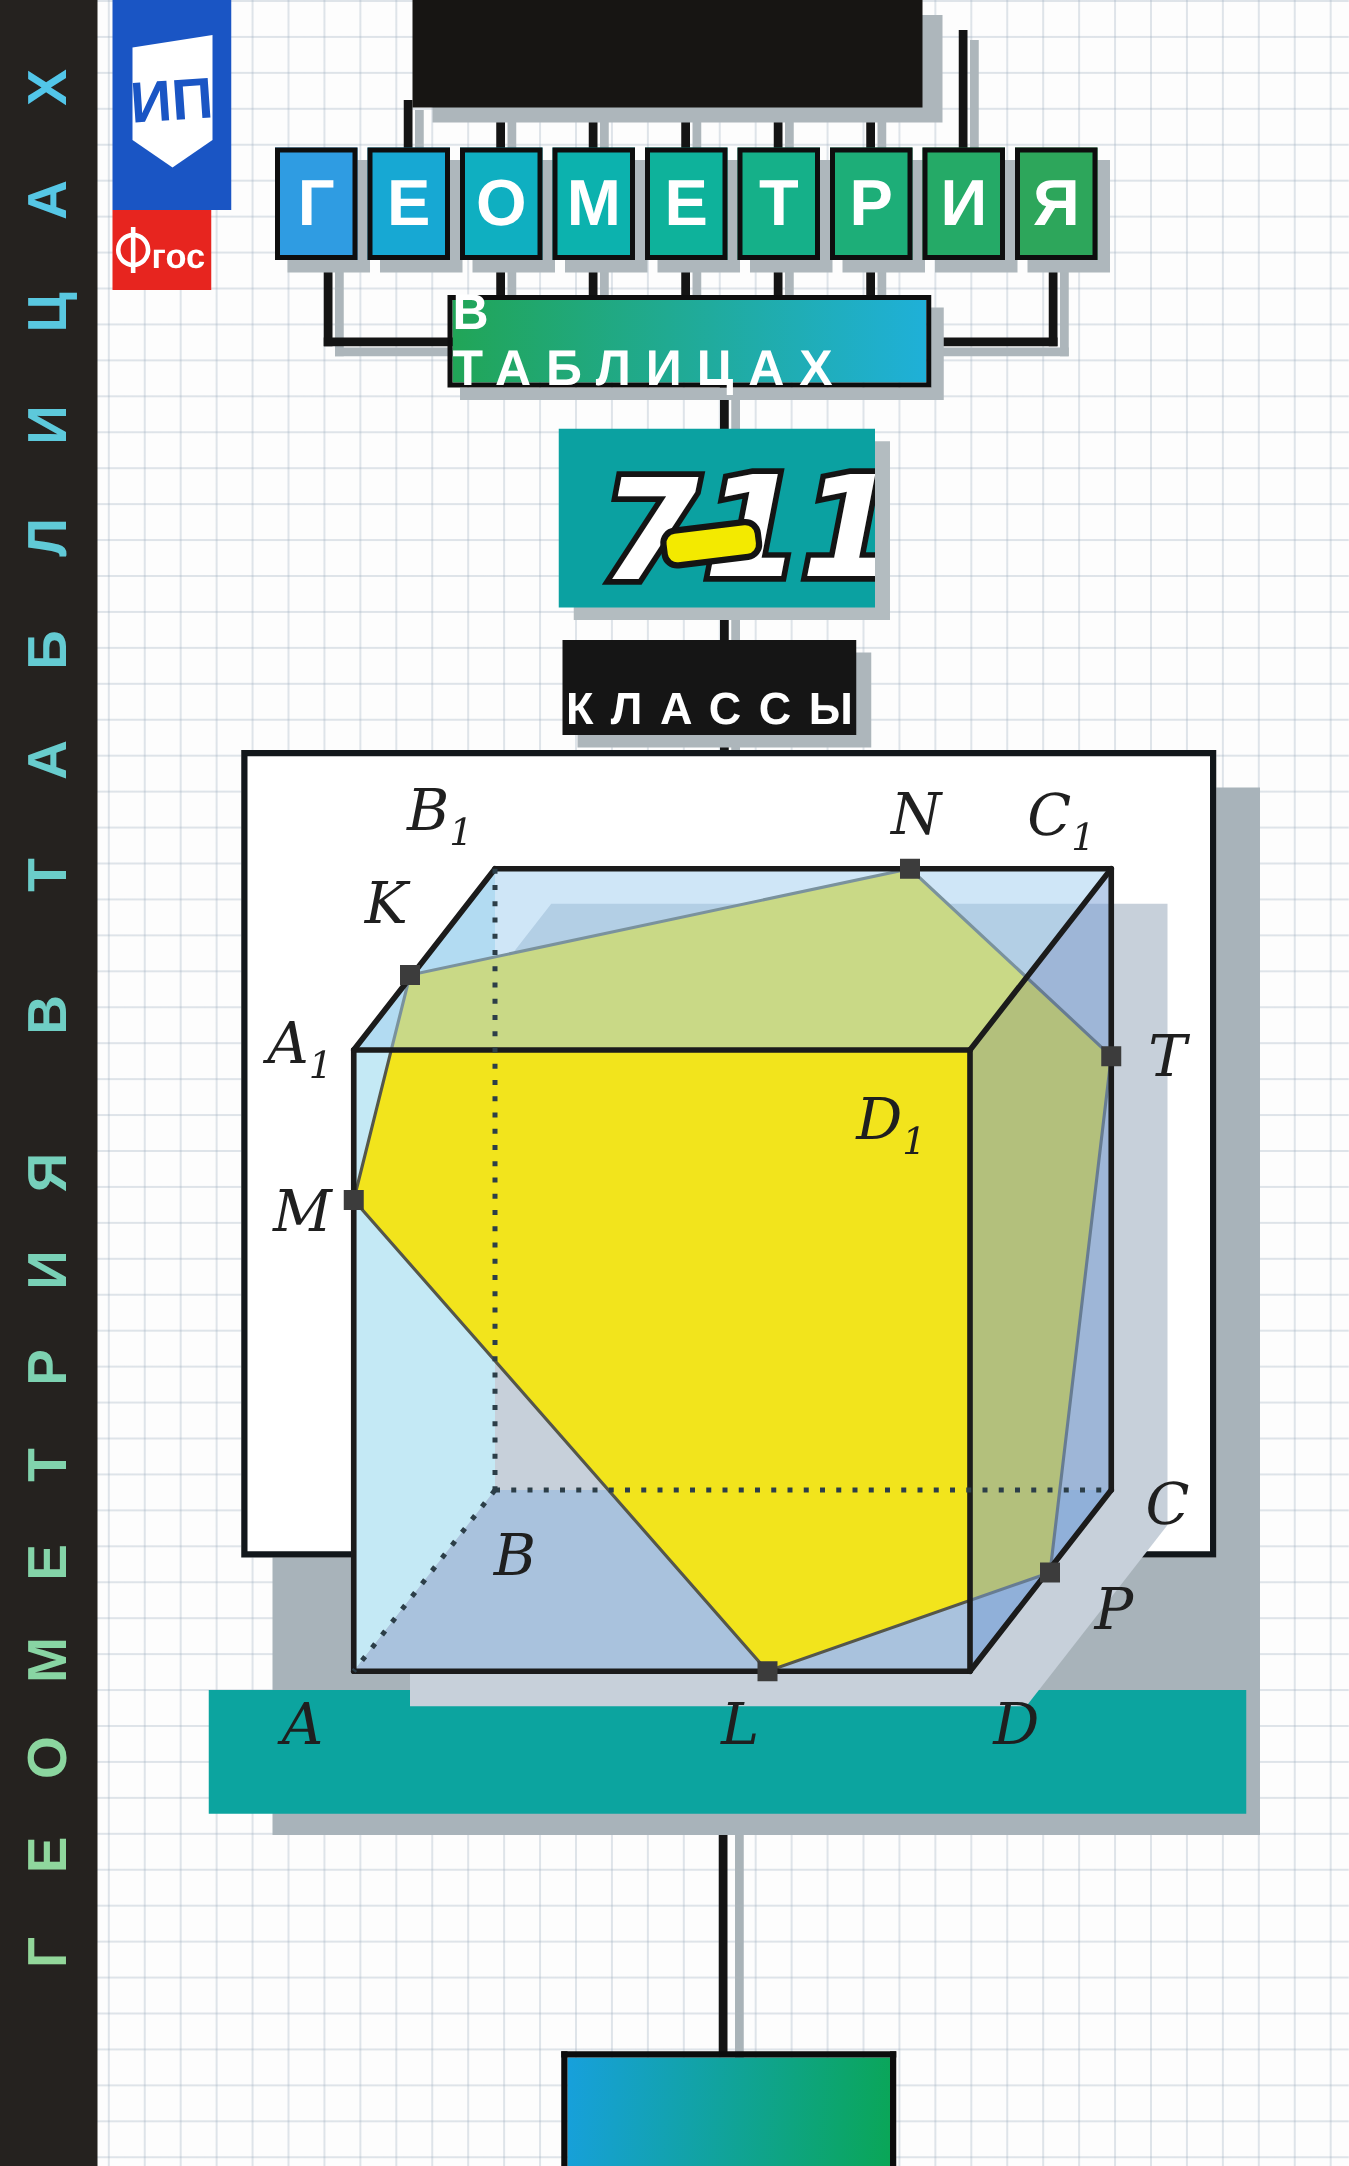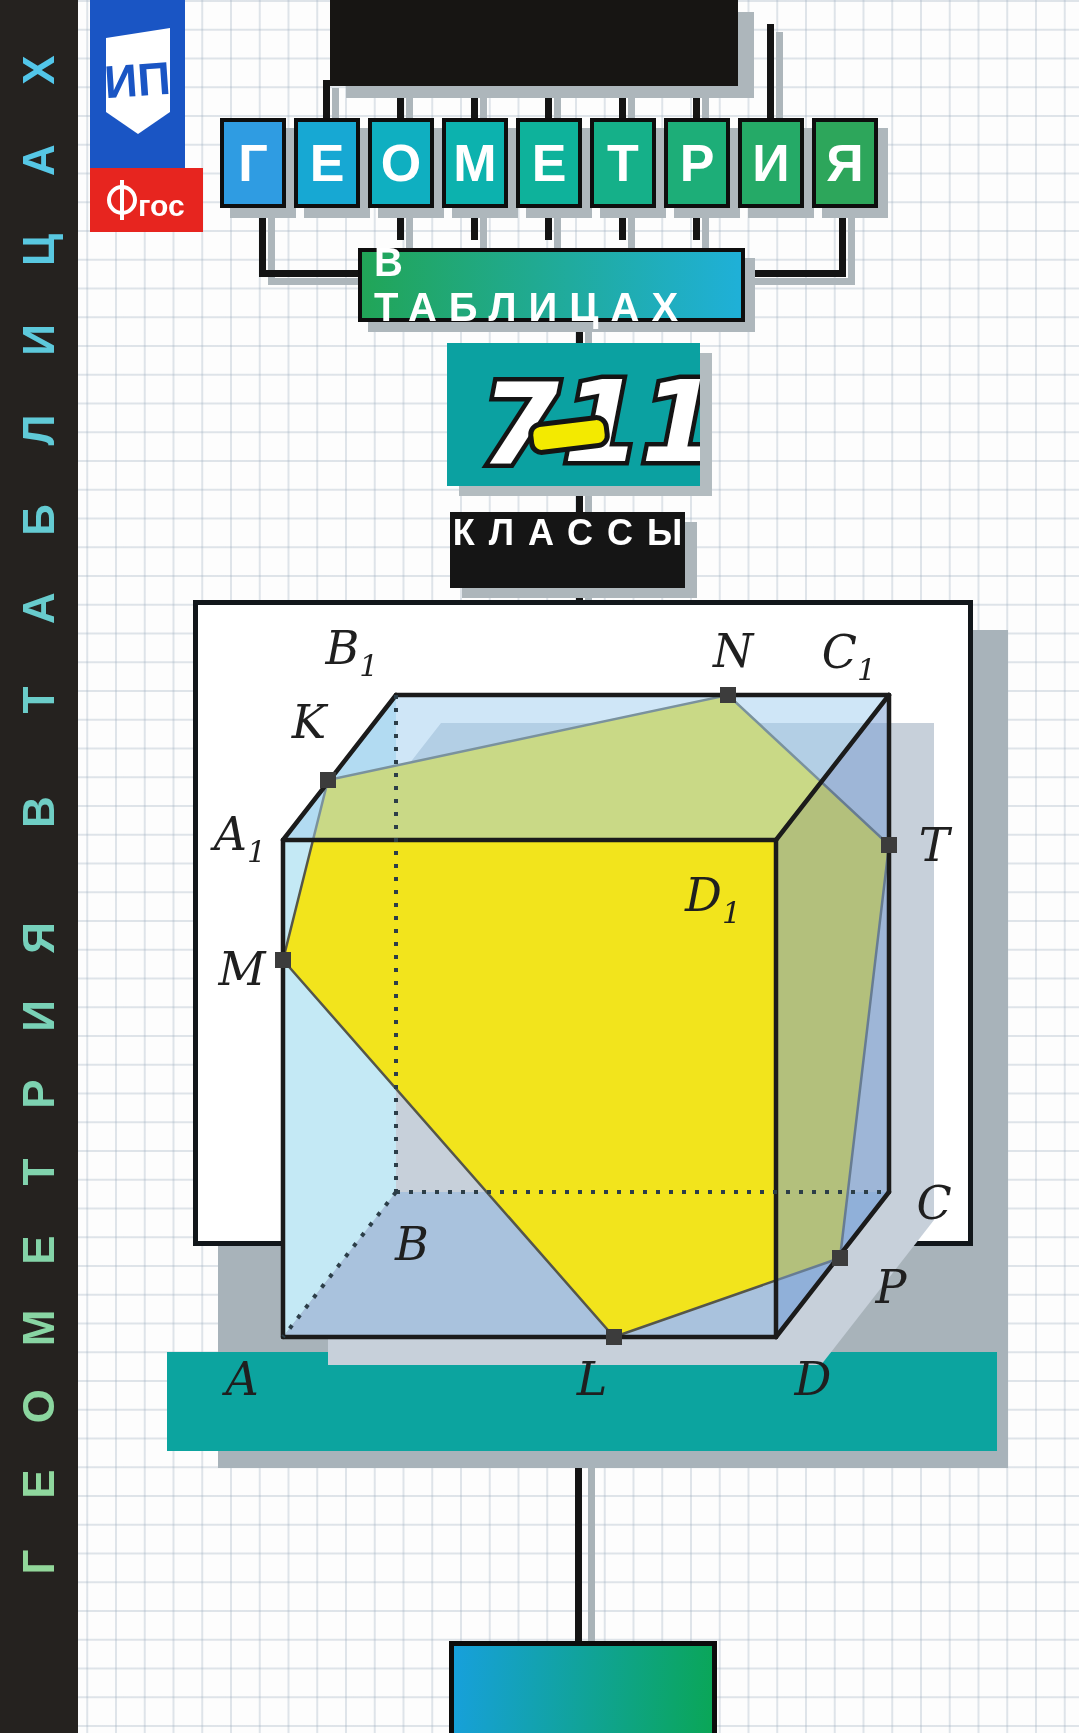--- a/index.html
+++ b/index.html
@@ -15,48 +15,48 @@
   }
   .abs { position:absolute; }
 
   
   .spine { left:0; top:0; width:78px; height:1733px; background:#25221f; z-index:6; }
   .spine-letter { position:absolute; left:0; width:78px; text-align:center;
     font-weight:bold; font-size:44px; line-height:44px; transform:rotate(-90deg); }
 
   
   .logo-ip { left:90px; top:0; width:95px; height:168px; background:#1a55c4; z-index:6; }
-  .logo-fgos { left:90px; top:168px; width:113px; height:64px; background:#e7251f; z-index:6;
+  .logo-fgos { left:90px; top:168px; width:79px; height:64px; background:#e7251f; z-index:6;
     display:flex; align-items:center; justify-content:center; }
 
   
   .vline { position:absolute; width:7px; background:#141414; box-shadow:9px 8px 0 #adb6bb; z-index:1; }
   .hline { position:absolute; height:7px; background:#141414; box-shadow:9px 8px 0 #adb6bb; z-index:1; }
 
   .top-box { left:330px; top:0; width:408px; height:86px; background:#171513;
     box-shadow:16px 12px 0 #adb6bb; z-index:2; }
 
   .title-row { left:0; top:0; width:0; height:0; z-index:3; }
   .title-letter-box { position:absolute; top:118px; width:66px; height:90px;
     border:4px solid #0e0e0e; box-shadow:10px 10px 0 #aeb7bc;
     display:flex; align-items:center; justify-content:center;
     color:#fff; font-weight:bold; font-size:52px; }
 
-  .subtitle-box { left:358px; top:248px; width:387px; height:74px;
+  .subtitle-box { left:358px; top:236px; width:387px; height:74px;
     border:4px solid #0e0e0e; background:linear-gradient(90deg,#21a557,#1fb0d8);
     box-shadow:10px 10px 0 #aeb7bc; z-index:3;
     display:flex; align-items:center; justify-content:center;
-    color:#fff; font-weight:bold; font-size:40px; letter-spacing:12px; padding-left:12px; }
+    color:#fff; font-weight:bold; font-size:40px; letter-spacing:12px; }
 
   .grades-box { left:447px; top:343px; width:253px; height:143px; background:#0ba1a1;
     box-shadow:12px 10px 0 #b3bcc0; z-index:3; }
 
   .classes-box { left:450px; top:512px; width:235px; height:76px; background:#151515;
     box-shadow:12px 10px 0 #adb6bb; z-index:3;
-    display:flex; align-items:flex-start; justify-content:center;
+    display:flex; align-items:flex-end; justify-content:center;
     color:#fff; font-weight:bold; font-size:36px; letter-spacing:14px; padding-left:14px; }
 
   .panel-shadow { left:218px; top:630px; width:790px; height:838px; background:#a8b3ba; z-index:2; }
   .teal-bar { left:167px; top:1352px; width:830px; height:99px; background:#0ca49f; z-index:3; }
   .panel { left:193px; top:600px; width:780px; height:646px; background:#ffffff;
     border:5px solid #12171b; z-index:4; }
 
   .bottom-box { left:449px; top:1641px; width:268px; height:92px;
     border:5px solid #0c0c0c; border-bottom:none;
     background:linear-gradient(95deg,#17a0dc,#0aa657); z-index:3; }

